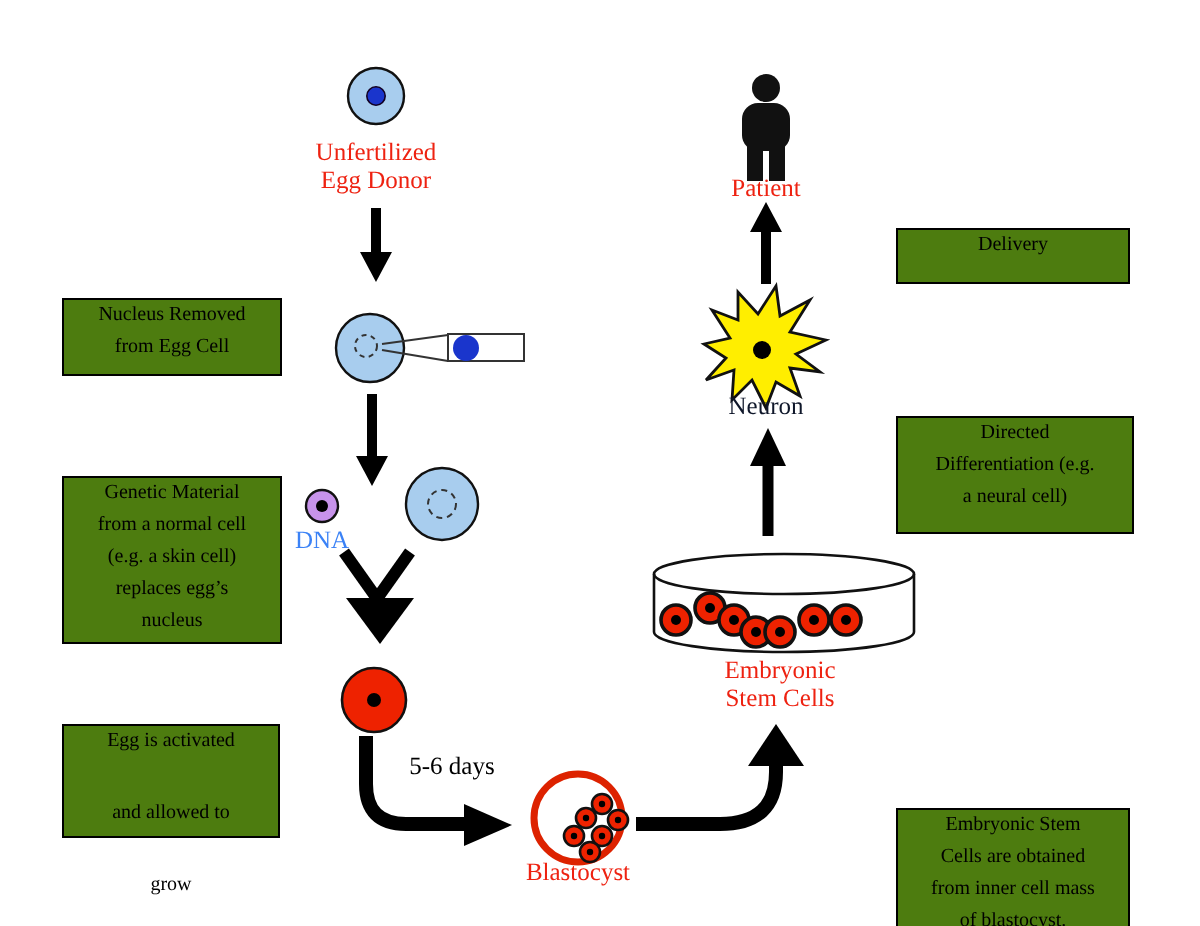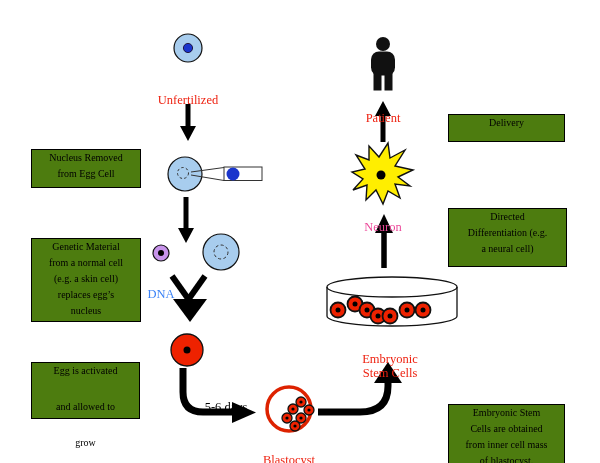--- a/index.html
+++ b/index.html
@@ -2,21 +2,21 @@
 <html><head>
 <meta charset="utf-8">
 <style>
   html,body{margin:0;padding:0;background:#fff;}
   #diagram{position:relative;width:600px;height:463px;background:#fff;overflow:hidden;
            font-family:"Liberation Serif", serif;color:#000;}
   #shapes{position:absolute;left:0;top:0;}
   .box{position:absolute;border:1px solid #000;background:#4d7c0f;
        display:flex;flex-direction:column;justify-content:flex-start;align-items:center;
        font-size:10px;line-height:16px;text-align:center;}
-  .lbl{position:absolute;font-size:12.5px;line-height:14px;text-align:center;margin-top:24px;}
+  .lbl{position:absolute;font-size:12.5px;line-height:14px;text-align:center;}
 </style>
 </head>
 <body>
 
 <div id="diagram">
 
   <svg id="shapes" width="600" height="463" viewBox="0 0 600 463">
 
     <g>
       <circle cx="188" cy="48" r="14" stroke="#111" stroke-width="1.2" fill="#a8cdee"></circle>
@@ -170,30 +170,31 @@
 
   <div class="box" style="left:448px;top:358px;width:115px;height:77px;margin-top:46px;">
     <div>Embryonic Stem</div>
     <div>Cells are obtained</div>
     <div>from inner cell mass</div>
     <div>of blastocyst.</div>
   </div>
 
   <div class="lbl" style="left: 128px; top: 69px; width: 120px; color: rgb(238, 34, 17);">
     <div>Unfertilized</div>
+    <div>Egg Donor</div>
   </div>
 
   <div class="lbl" style="left: 141px; top: 263px; width: 40px; color: #3b82f6;">DNA</div>
 
   <div class="lbl" style="left:196px;top:376px;width:60px;text-align:center;color:#000;">5-6 days</div>
 
   <div class="lbl" style="left: 349px; top: 328px; width: 82px; color: rgb(238, 34, 17);">
     <div>Embryonic</div>
     <div>Stem Cells</div>
   </div>
 
   <div class="lbl" style="left: 249px; top: 429px; width: 80px; color: rgb(238, 34, 17);">Blastocyst</div>
 
-  <div class="lbl" style="left: 353px; top: 196px; width: 60px; color: #ec4899;">Neuron</div>
+  <div class="lbl" style="left: 353px; top: 196px; width: 60px; color: #0f172a;">Neuron</div>
 
   <div class="lbl" style="left: 353px; top: 87px; width: 60px; color: rgb(238, 34, 17);">Patient</div>
 
 </div>
 
 </body></html>

